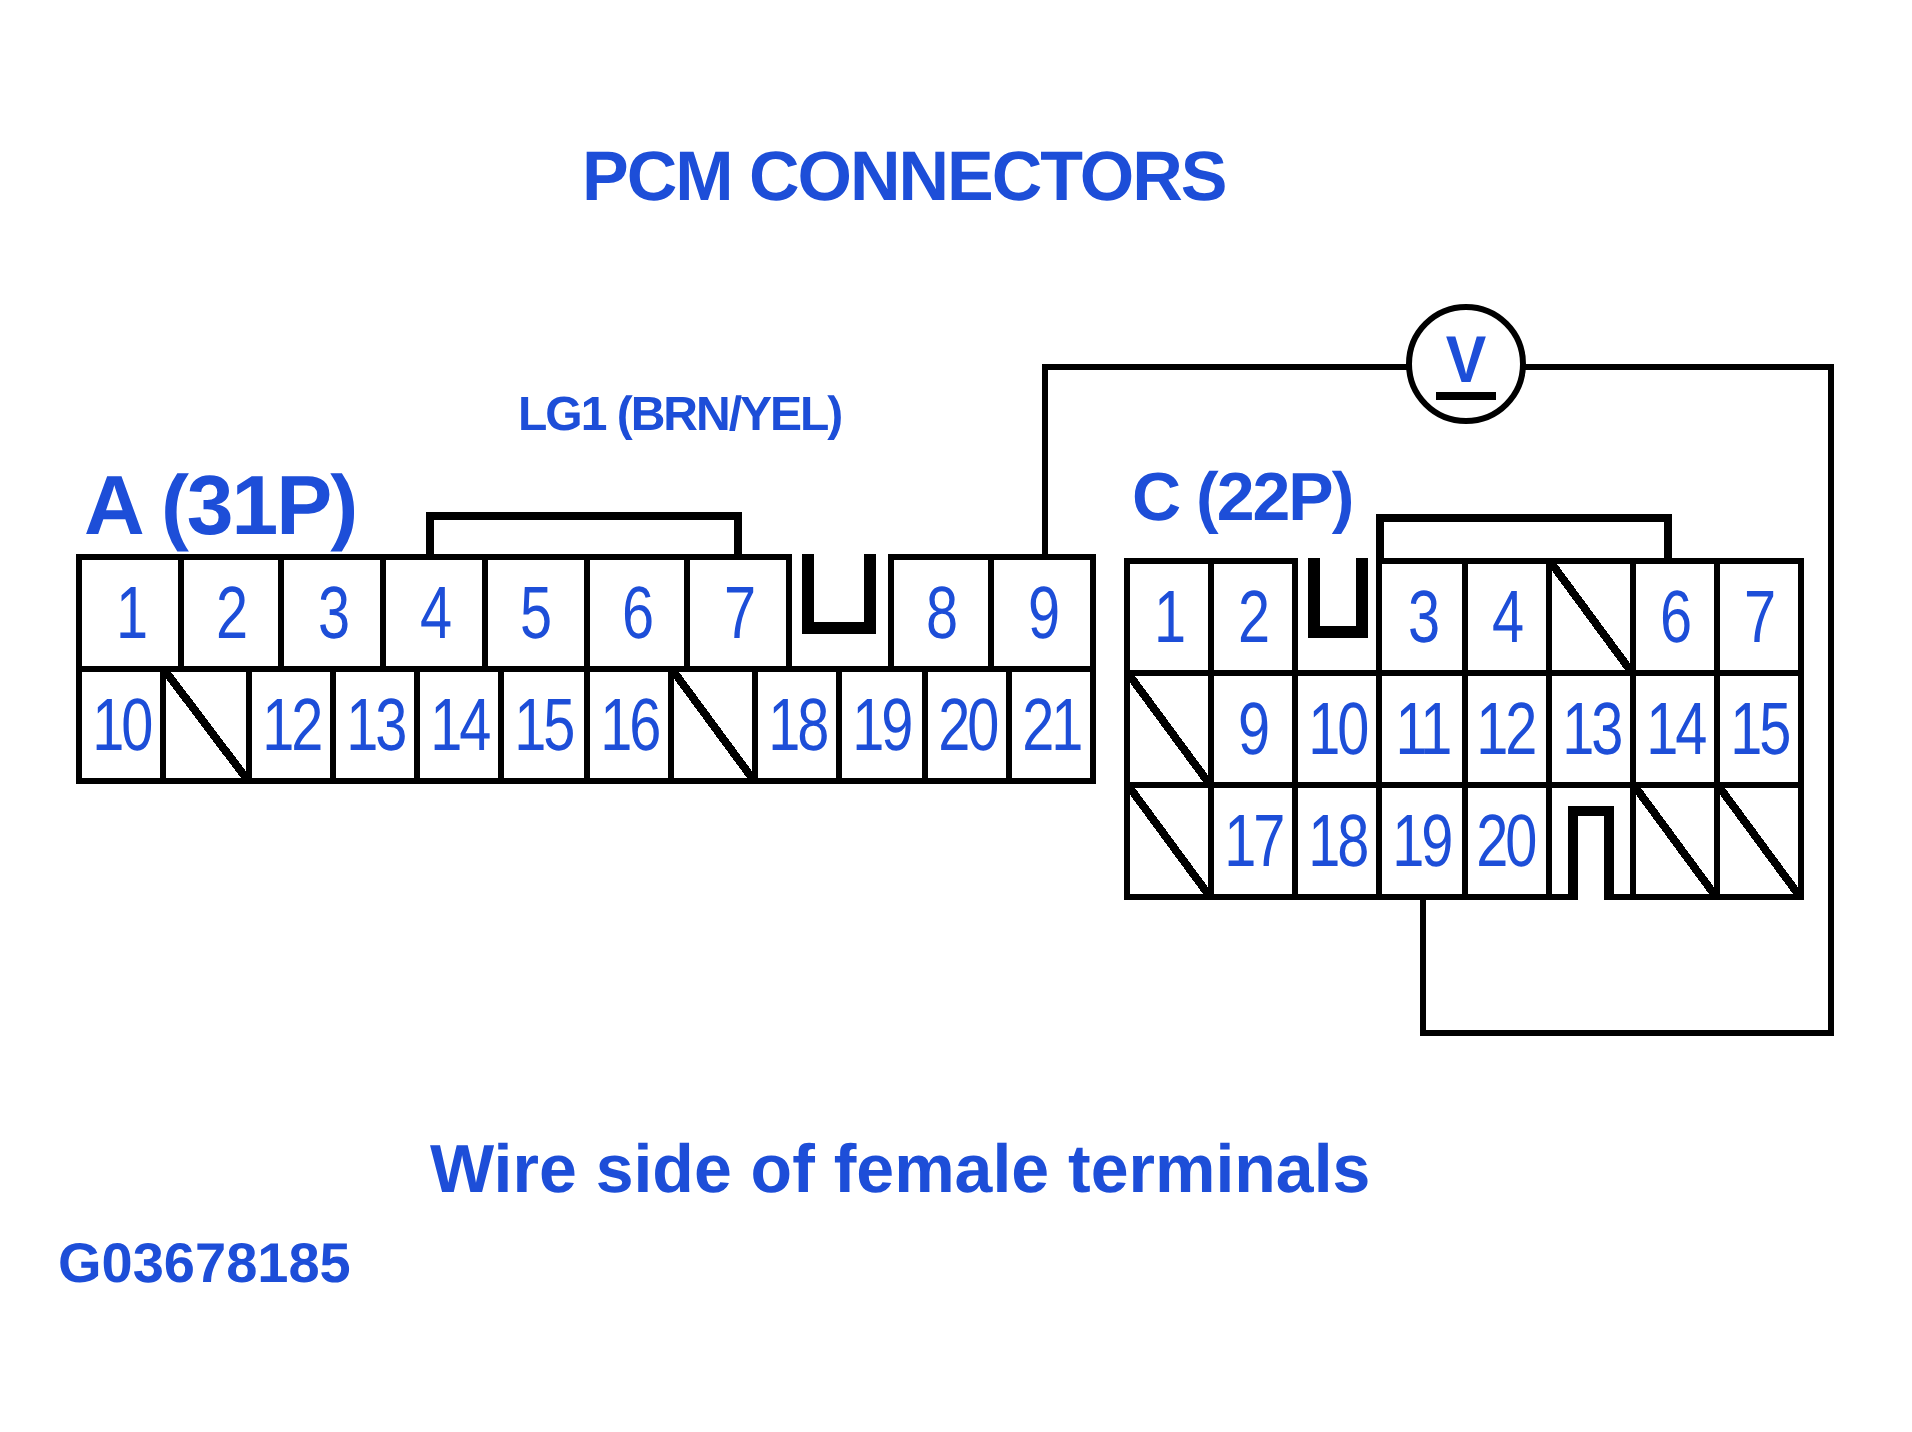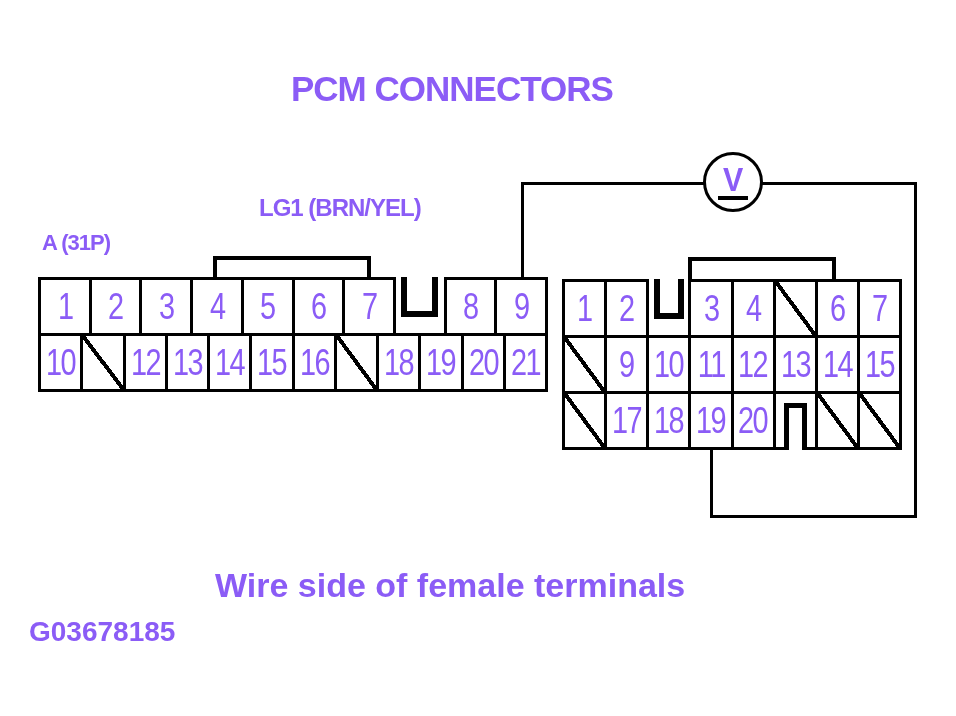--- a/index.html
+++ b/index.html
@@ -1,17 +1,17 @@
 <!DOCTYPE html>
 <html><head>
 <meta charset="utf-8">
 <style>
   html,body{margin:0;padding:0;background:#fff;}
   .stage{position:relative;width:956px;height:716px;background:#ffffff;
-         font-family:"Liberation Sans",sans-serif;color:#8b5cf6;overflow:hidden;}
+         font-family:"Liberation Sans",sans-serif;color:#1d4ed8;overflow:hidden;}
   .lbl{position:absolute;font-weight:bold;white-space:nowrap;line-height:1;letter-spacing:-1px;}
   .plain{font-weight:bold;letter-spacing:0;}
   .wire{position:absolute;background:#000;}
   .bracket{position:absolute;border:4px solid #000;border-bottom:none;box-sizing:border-box;}
   .connector{position:absolute;}
   .crow{display:flex;}
   .crow + .crow{margin-top:-3px;align-items:flex-end;}
   .cell{flex:1 1 0;height:59px;box-sizing:border-box;border:3px solid #000;margin-left:-3px;
         position:relative;display:flex;align-items:center;justify-content:center;background:#fff;}
   .cell:first-child{margin-left:0;}
@@ -29,21 +29,22 @@
   .meter .v{font-size:33px;font-weight:bold;line-height:0.95;transform:scaleX(0.92);}
   .meter .vbar{width:30px;height:4px;background:#000;margin-top:1px;}
 </style>
 </head>
 <body>
 
 <div class="stage">
 
   <div class="lbl" style="left:291px;top:71px;font-size:35px;">PCM CONNECTORS</div>
   <div class="lbl" style="left:259px;top:196px;font-size:24px;">LG1 (BRN/YEL)</div>
-  <div class="lbl" style="left:42px;top:232px;font-size:22px;">A (31P)</div>
+  <div class="lbl" style="left:42px;top:232px;font-size:42px;">A (31P)</div>
+  <div class="lbl" style="left:566px;top:232px;font-size:34px;">C (22P)</div>
   <div class="lbl plain" style="left:215px;top:568px;font-size:34px;">Wire side of female terminals</div>
   <div class="lbl plain" style="left:29px;top:618px;font-size:28px;">G03678185</div>
 
   <div class="wire" style="left:521px;top:182px;width:3px;height:96px;"></div>
   <div class="wire" style="left:521px;top:182px;width:217px;height:3px;"></div>
   <div class="wire" style="left:733px;top:182px;width:184px;height:3px;"></div>
   <div class="wire" style="left:914px;top:182px;width:3px;height:336px;"></div>
   <div class="wire" style="left:710px;top:515px;width:207px;height:3px;"></div>
   <div class="wire" style="left:710px;top:448px;width:3px;height:70px;"></div>
 

